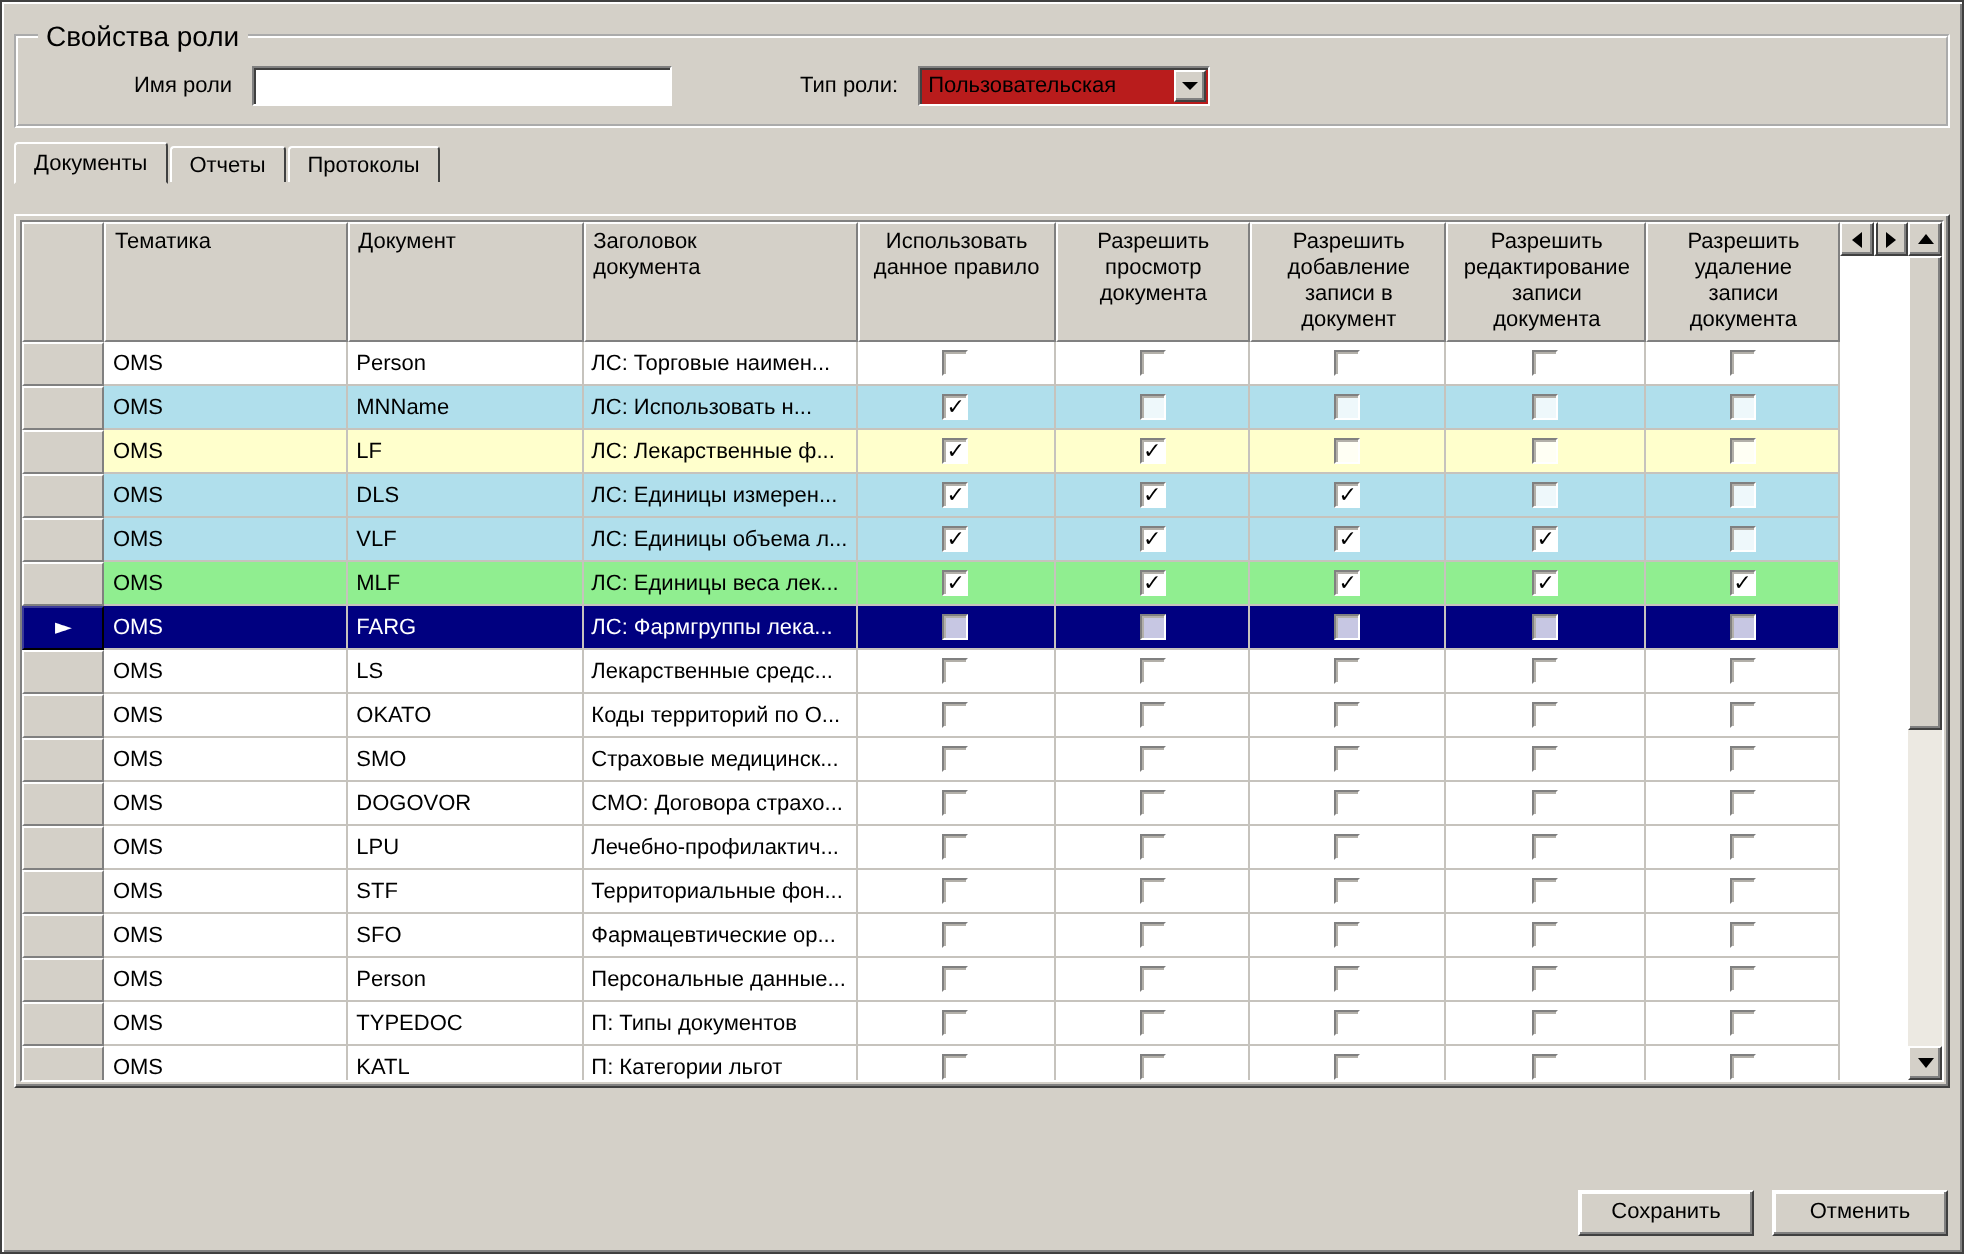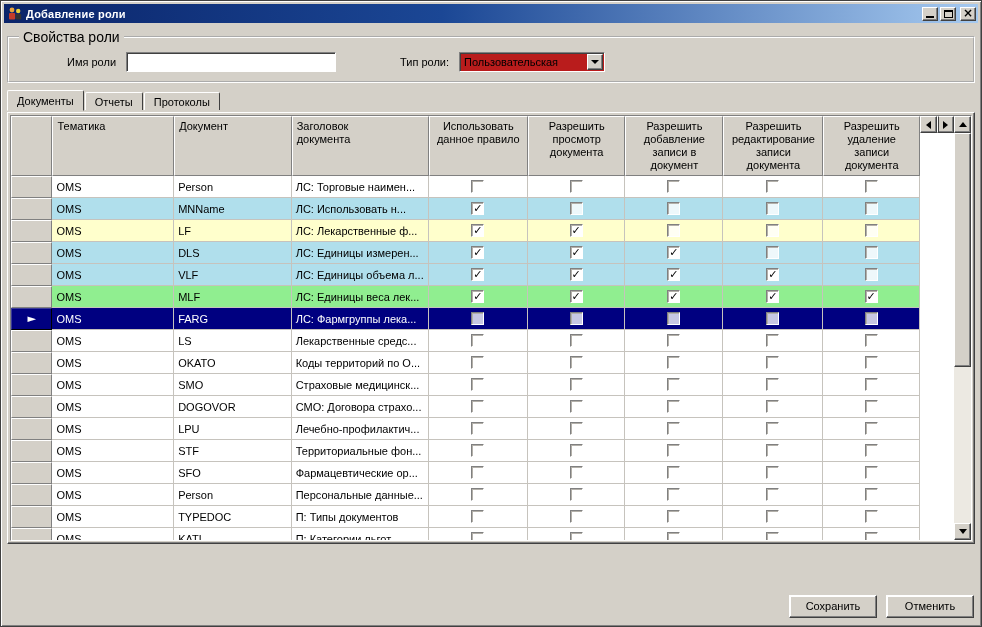--- a/index.html
+++ b/index.html
@@ -34,21 +34,21 @@
   .combo{width:146px;height:20px;background:#b91c1c;border:1px solid;border-color:#808080 #fff #fff #808080;
     box-shadow:inset 1px 1px 0 #404040;display:flex;align-items:center;cursor:default;}
   .combo-text{flex:1;padding:0 4px;white-space:nowrap;overflow:hidden;}
   .combo-btn{flex:0 0 16px;width:16px;height:16px;margin:1px;background:#d4d0c8;
     border:1px solid;border-color:#fff #404040 #404040 #fff;box-shadow:inset -1px -1px 0 #808080;
     display:flex;align-items:center;justify-content:center;}
   .tri{width:0;height:0;display:block;}
   .tri.down-sm{border:4px solid transparent;border-top:4px solid #000;margin-top:4px;}
 
   
-  .tabstrip{display:flex;align-items:flex-end;height:21px;margin:6px 3px 2px;position:relative;z-index:2;}
+  .tabstrip{display:flex;align-items:flex-end;height:21px;margin:6px 3px 16px;position:relative;z-index:2;}
   .tab{height:18px;padding:3px 9px 0;margin-right:1px;background:#d4d0c8;white-space:nowrap;
     border:1px solid;border-color:#fff #404040 #404040 #fff;border-bottom:none;
     border-top-left-radius:2px;border-top-right-radius:2px;cursor:default;}
   .tab.active{height:21px;padding-top:4px;margin-bottom:-1px;border-bottom:1px solid #d4d0c8;z-index:3;}
 
   
   .tabpanel{flex:1;margin:0 3px;position:relative;z-index:1;background:#d4d0c8;
     border:1px solid;border-color:#fff #404040 #404040 #fff;box-shadow:inset -1px -1px 0 #808080;
     padding:2px;display:flex;min-height:0;}
   .grid-wrap{flex:1;display:flex;min-width:0;min-height:0;
@@ -98,38 +98,20 @@
   .footer{flex:0 0 34px;display:flex;align-items:center;justify-content:flex-end;gap:9px;padding:0 4px;margin-top:45px;}
   .btn{width:88px;height:23px;background:#d4d0c8;color:#000;
     border:1px solid;border-color:#fff #404040 #404040 #fff;box-shadow:inset -1px -1px 0 #808080, inset 1px 1px 0 #fff;
     font:11px "Liberation Sans","DejaVu Sans",sans-serif;cursor:default;}
 </style>
 </head>
 <body>
 
 <div class="window">
 
-  <div class="titlebar">
-    <svg class="app-icon" viewBox="0 0 16 16" width="16" height="16">
-      <circle cx="5" cy="4" r="2.4" fill="#e8a33d"></circle>
-      <rect x="2" y="7" width="6.2" height="6.5" rx="1" fill="#c43c2a"></rect>
-      <circle cx="11.2" cy="5" r="2.2" fill="#e8d23d"></circle>
-      <rect x="8.6" y="8" width="5.6" height="5.5" rx="1" fill="#333333"></rect>
-    </svg>
-    <span class="title-text">Добавление роли</span>
-    <button class="win-btn">
-        <span class="glyph-min"></span>
-      </button>
-    <button class="win-btn">
-        <span class="glyph-max"></span>
-      </button>
-    <button class="win-btn close">
-        <span class="glyph-close">×</span>
-      </button>
-  </div>
 
   <fieldset class="groupbox">
     <legend>Свойства роли</legend>
     <div class="props-row">
       <span class="name-label">Имя роли</span>
       <input class="name-input" type="text" value="" style="">
       <span class="type-label">Тип роли:</span>
       <div class="combo">
         <span class="combo-text">Пользовательская</span>
         <span class="combo-btn">

